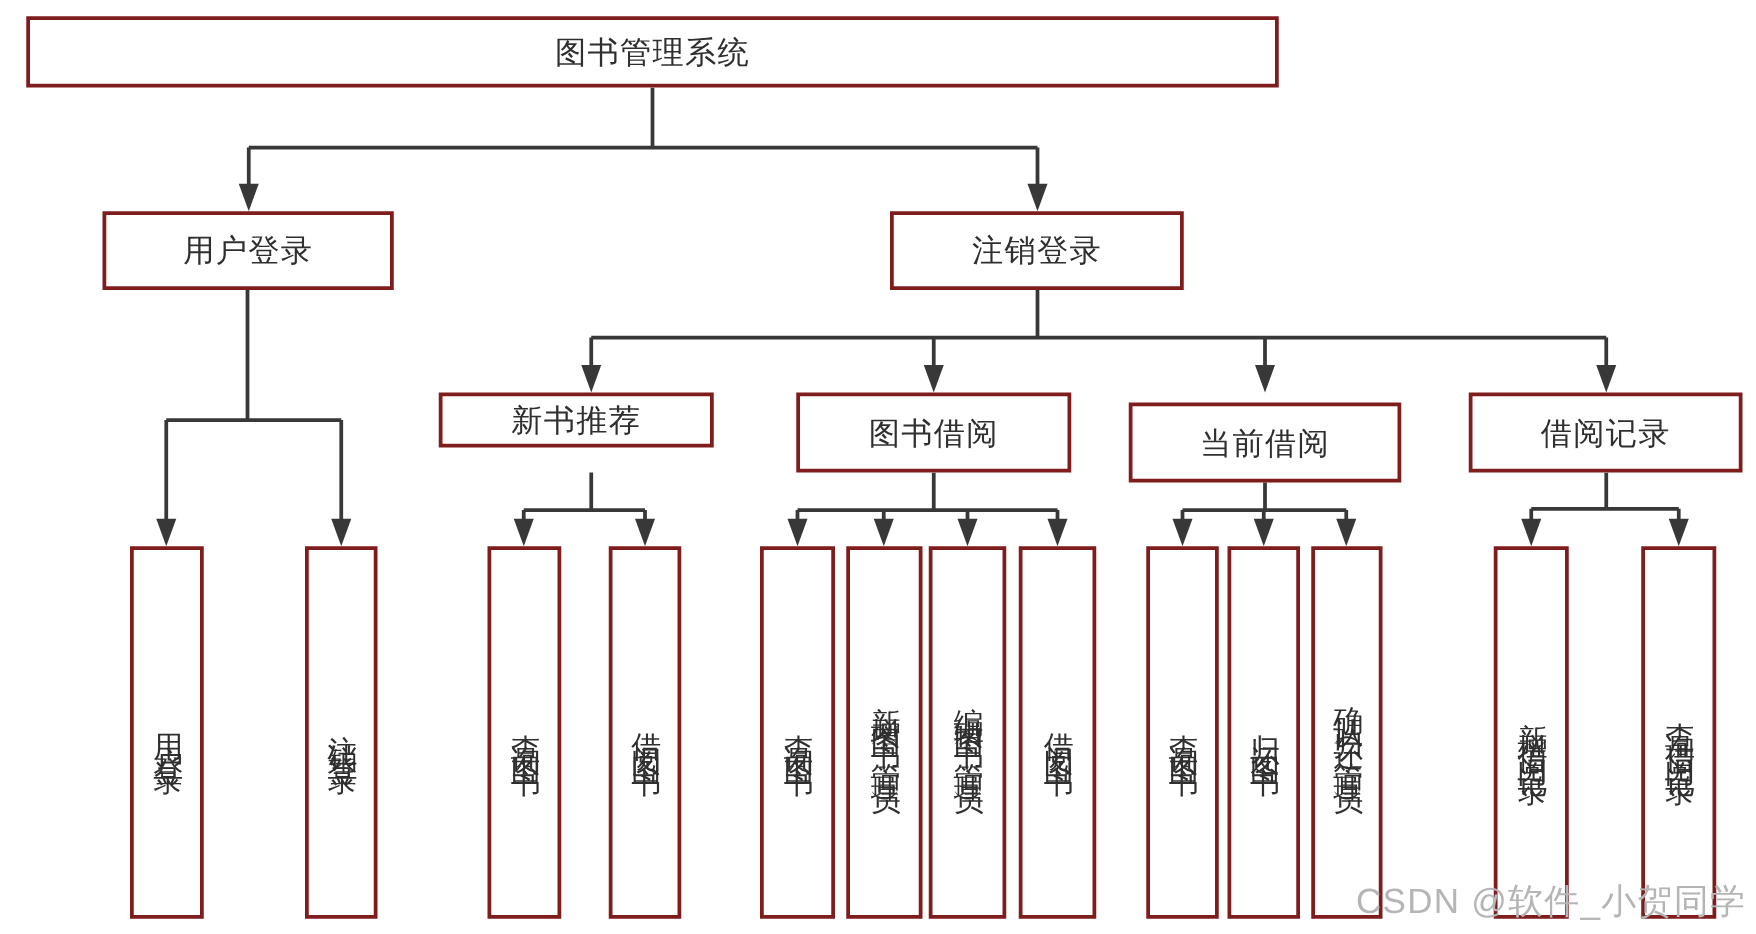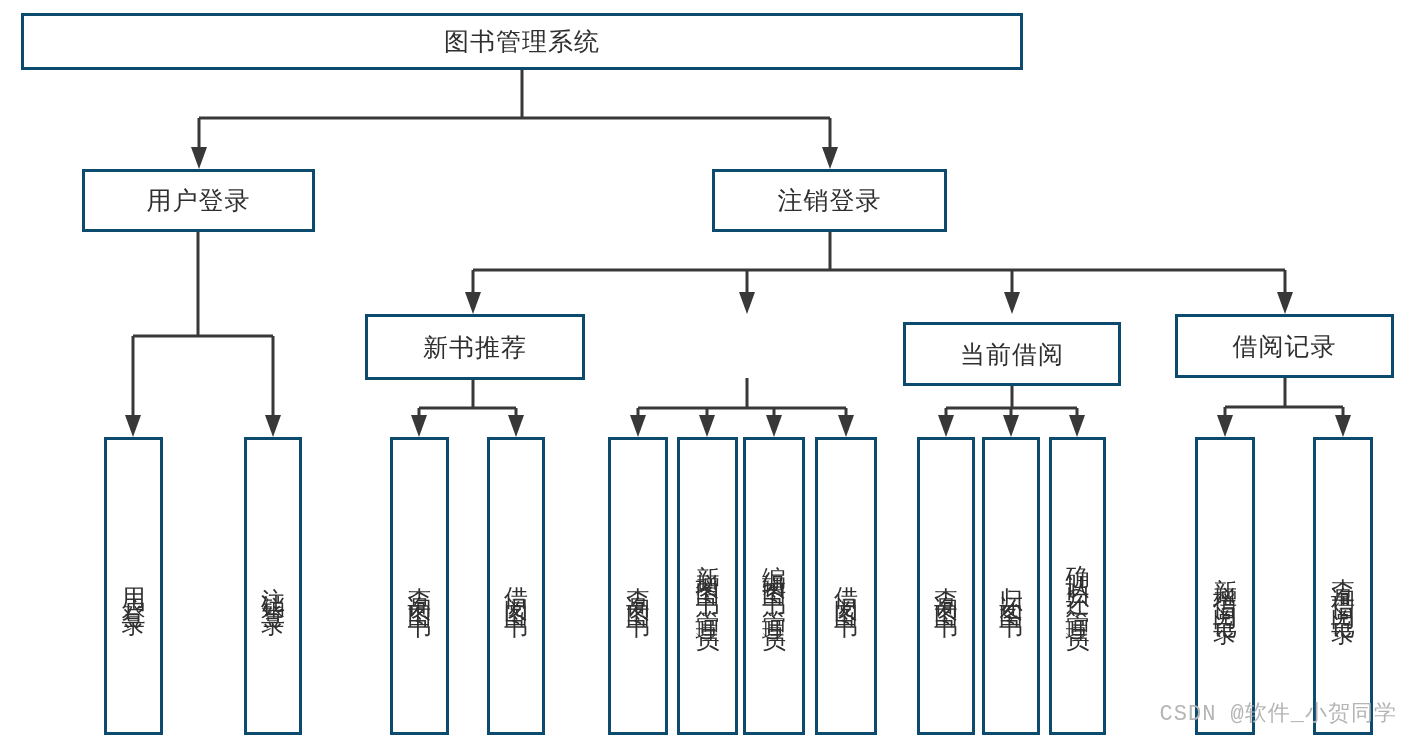--- a/index.html
+++ b/index.html
@@ -3,30 +3,30 @@
 <meta charset="utf-8">
 <style>
   html, body { margin:0; padding:0; background:#ffffff; }
   .stage {
     position:relative; width:1405px; height:747px; background:#ffffff;
     font-family:"Liberation Sans","DejaVu Sans",sans-serif; color:#2f2f2f; overflow:hidden;
   }
   svg.connectors { position:absolute; left:0; top:0; width:1405px; height:747px; }
   .node {
     position:absolute; box-sizing:border-box; background:#ffffff;
-    border:3px solid #0c4a6e; display:flex; align-items:center; justify-content:center;
+    border:3px solid #7f1d1d; display:flex; align-items:center; justify-content:center;
   }
   .hnode { font-size:25px; letter-spacing:1px; white-space:nowrap; }
   .vnode span {
     writing-mode:vertical-rl; text-orientation:mixed;
     font-size:24px; letter-spacing:9px; line-height:1; white-space:nowrap;
   }
   .watermark {
-    position:absolute; right:8px; bottom:19px; font-size:22px; letter-spacing:1px;
-    color:#b5b5b5; white-space:nowrap;font-family:Liberation Mono, monospace;
+    position:absolute; right:8px; bottom:7px; font-size:28px; letter-spacing:1px;
+    color:#b5b5b5; white-space:nowrap;
   }
 </style>
 </head>
 <body>
 
 <div class="stage">
 
   <svg class="connectors" viewBox="0 0 1405 747" xmlns="http://www.w3.org/2000/svg">
     <g stroke="#383838" stroke-width="3" fill="none">
 
@@ -65,21 +65,22 @@
       <polygon points="1225,437 1217,415 1233,415"></polygon>
       <polygon points="1343,437 1335,415 1351,415"></polygon>
     </g>
   </svg>
 
   <div class="node hnode" style="left:21px;top:13px;width:1002px;height:57px">图书管理系统</div>
 
   <div class="node hnode" style="left:82px;top:169px;width:233px;height:63px">用户登录</div>
   <div class="node hnode" style="left:712px;top:169px;width:235px;height:63px">注销登录</div>
 
-  <div class="node hnode" style="left:365px;top:314px;width:220px;height:66px">新书推荐</div>
+  <div class="node hnode" style="left:351px;top:314px;width:220px;height:44px">新书推荐</div>
+  <div class="node hnode" style="left:637px;top:314px;width:220px;height:64px">图书借阅</div>
   <div class="node hnode" style="left:903px;top:322px;width:218px;height:64px">当前借阅</div>
   <div class="node hnode" style="left:1175px;top:314px;width:219px;height:64px">借阅记录</div>
 
   <div class="node vnode" style="left:104px;top:437px;width:59px;height:298px">
     <span>用户登录</span>
   </div>
   <div class="node vnode" style="left:244px;top:437px;width:58px;height:298px">
     <span>注销登录</span>
   </div>
 

